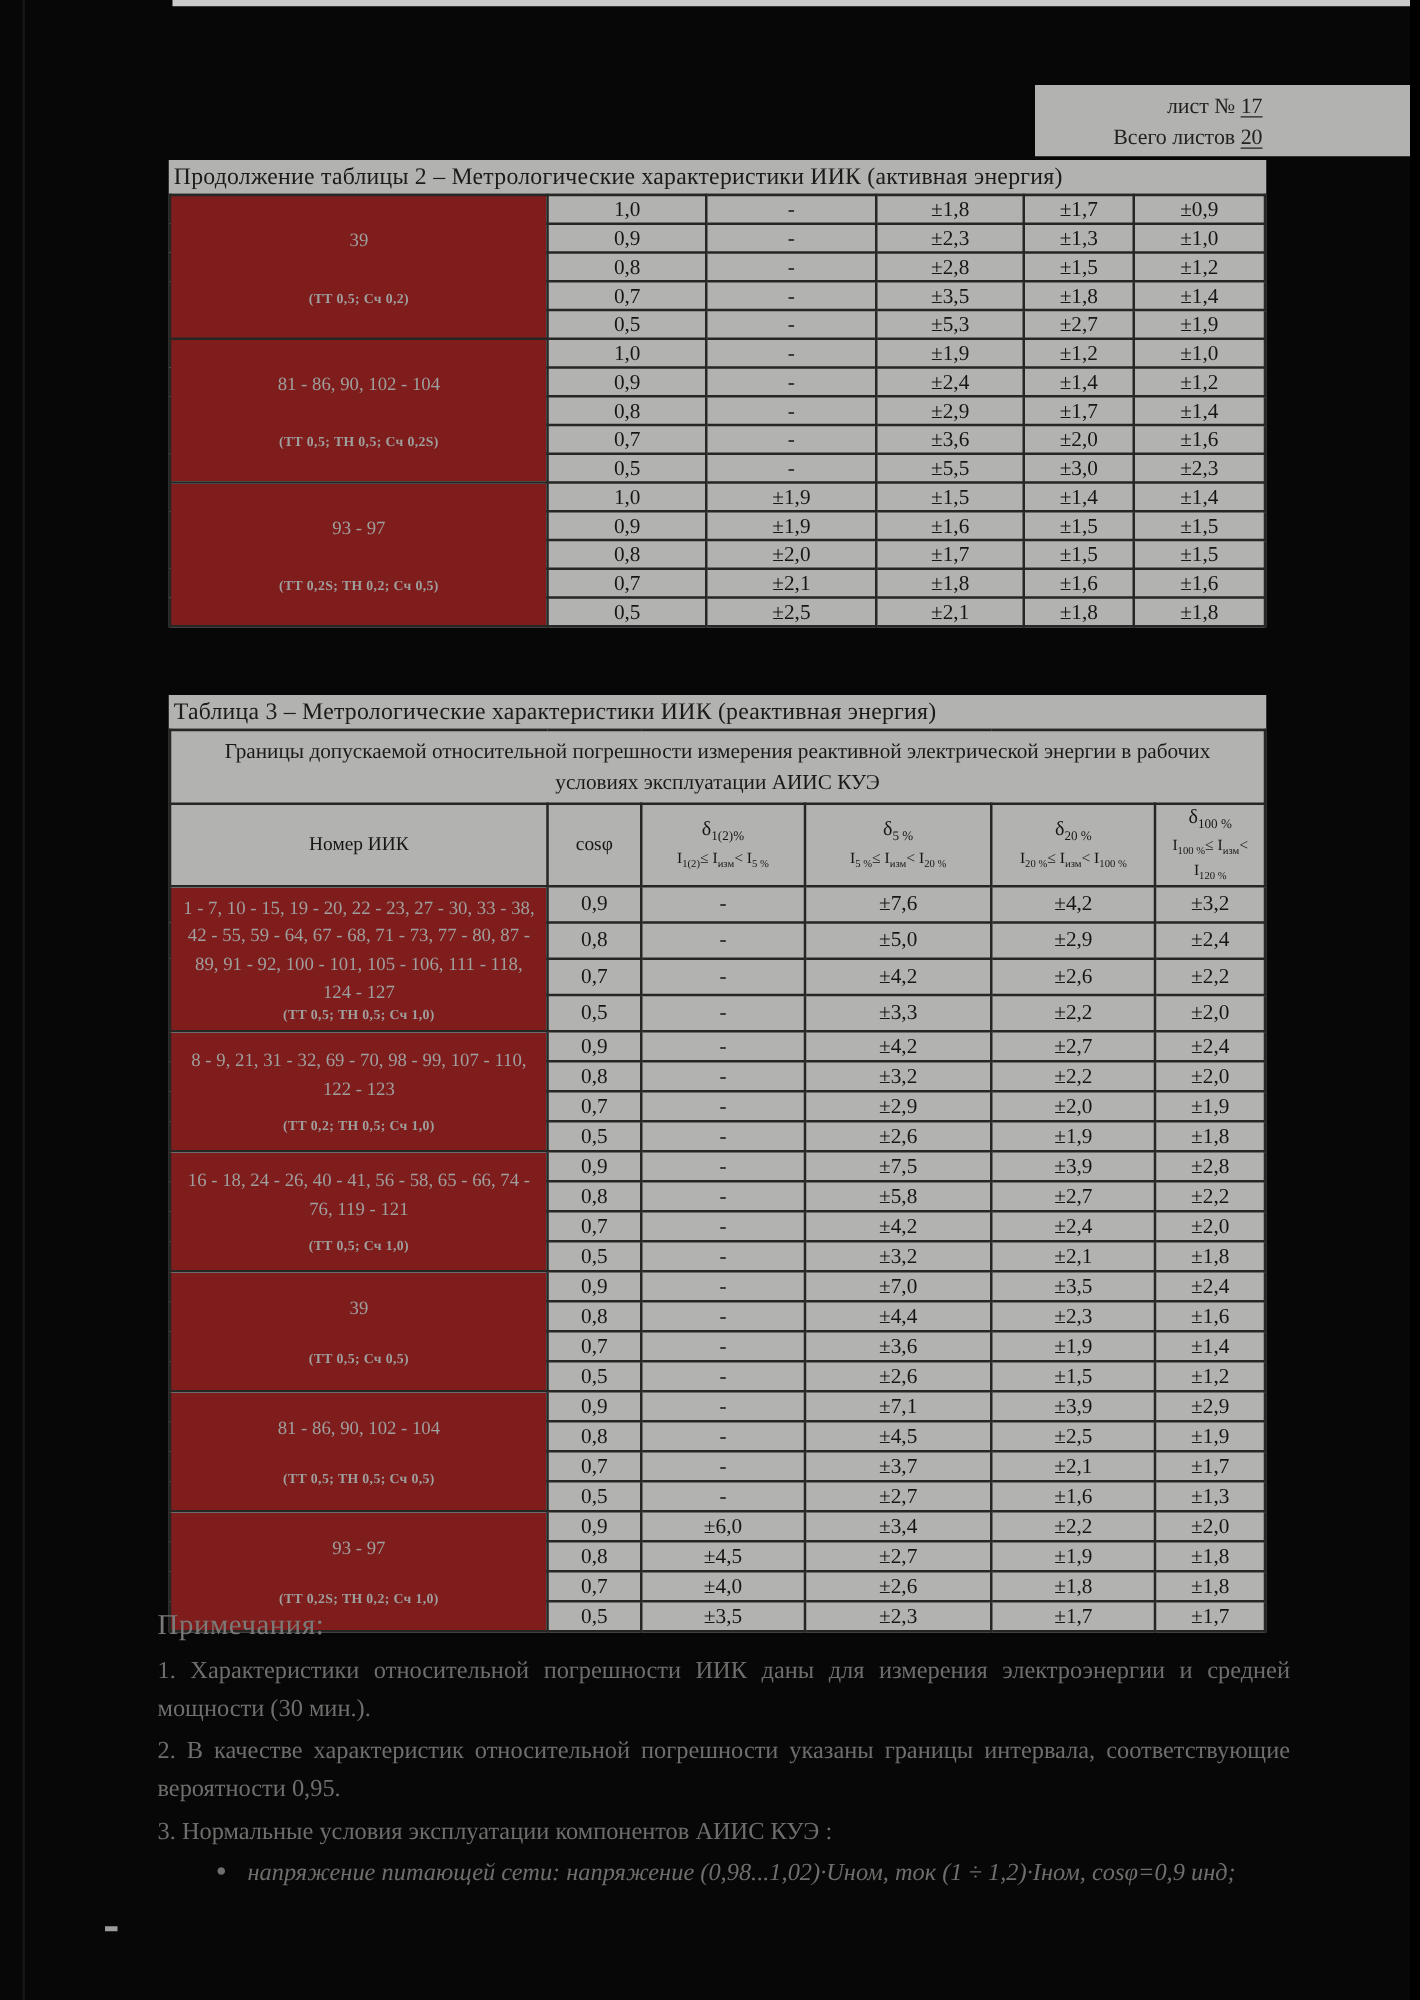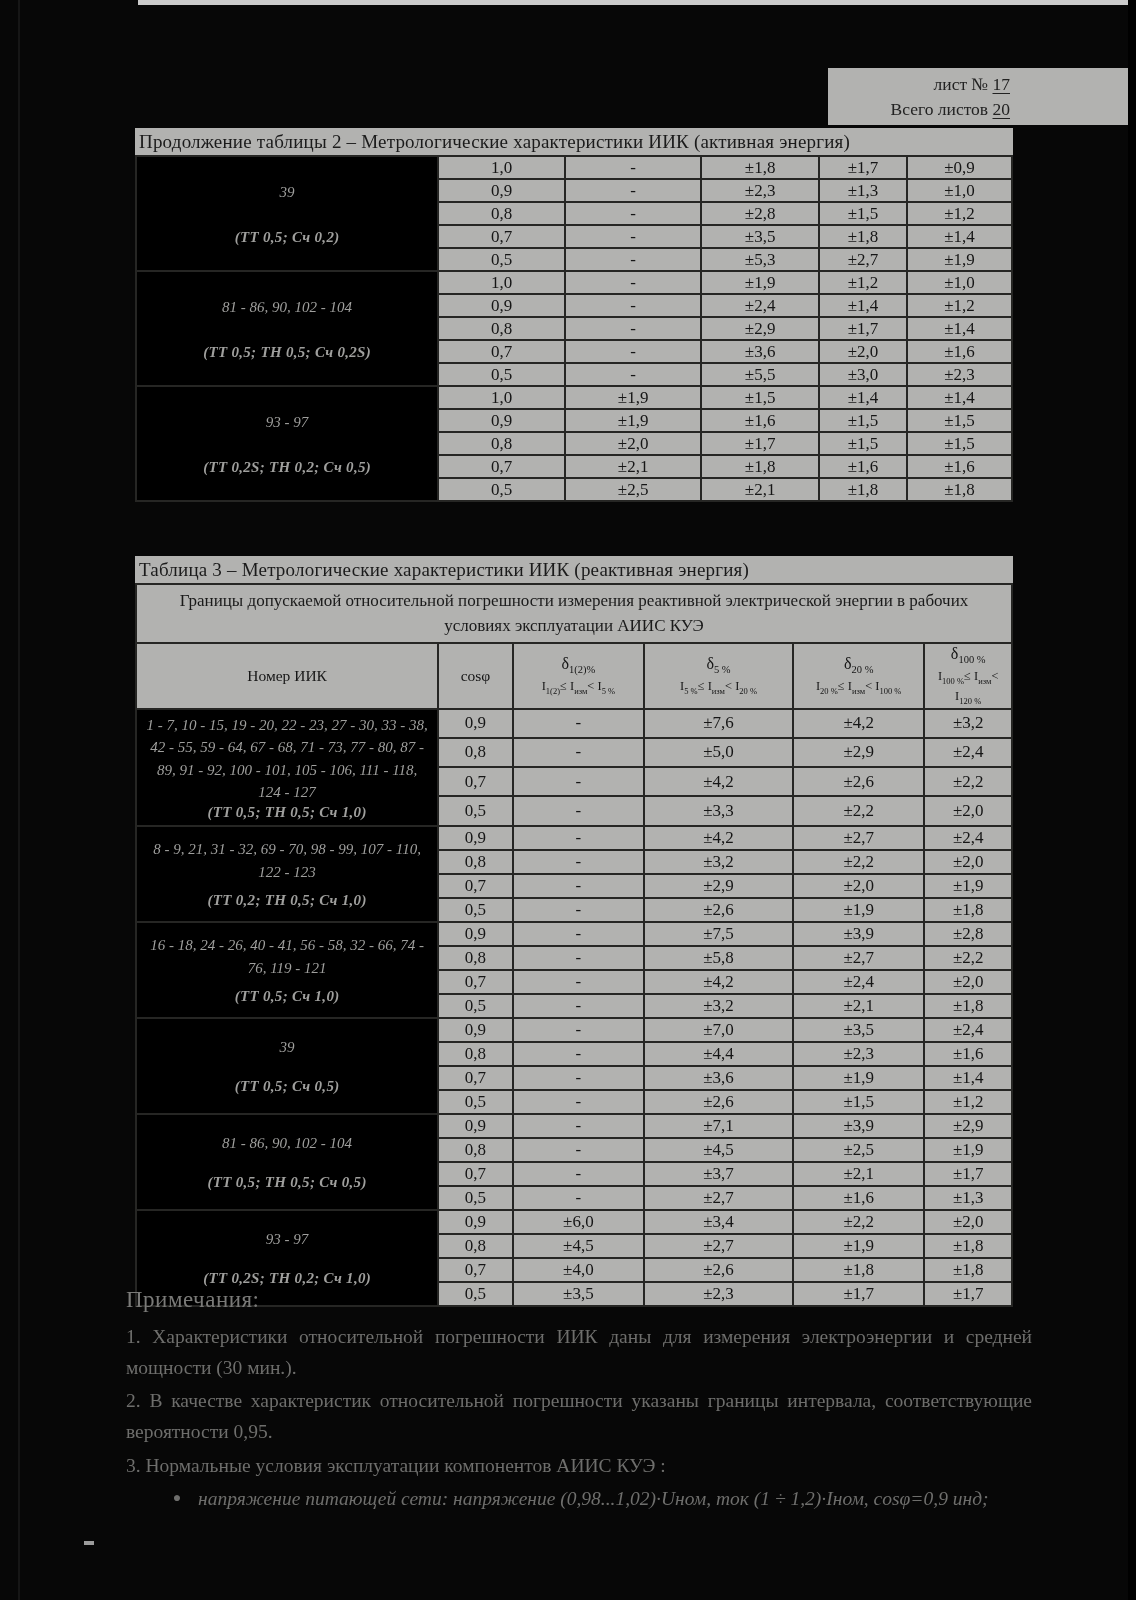--- a/index.html
+++ b/index.html
@@ -20,26 +20,26 @@
   .sec-title{background:#b2b2b0;color:#1b1b1b;font-size:19px;letter-spacing:.2px;
     padding:3px 6px 2px 4px;white-space:nowrap;}
 
   table{border-collapse:collapse;width:100%;table-layout:fixed;background:#b2b2b0;}
   td,th{border:2px solid #262624;color:#161616;text-align:center;vertical-align:middle;
     font-weight:normal;padding:0 3px;overflow:hidden;}
   .t2 td{font-size:17px;height:21px;}
   .t3 td{font-size:17px;height:22px;}
   .t3 tr.g1row td{height:27px;}
 
-  td.label-cell{background:#000000;color:#9f9f9d;padding:0;font-style:italic;}
+  td.label-cell{background:#7f1d1d;color:#9f9f9d;padding:0;}
   .cell-inner{display:flex;flex-direction:column;justify-content:space-around;align-items:center;
     min-height:100px;padding:4px 8px;box-sizing:border-box;}
   .t3 .cell-inner{min-height:88px;}
   .ids{font-size:15px;line-height:1.5;}
-  .cfg{font-size:15px;font-weight:bold;letter-spacing:.3px;}
+  .cfg{font-size:11px;font-weight:bold;letter-spacing:.3px;}
 
   .span-header{font-size:17px;line-height:1.45;padding:4px 10px;height:auto;color:#1a1a1a;}
   th.col-h{font-size:15.5px;height:52px;}
   .dsym{font-size:16px;line-height:1.2;}
   .dsym sub{font-size:10.5px;}
   .dcond{font-size:12.5px;line-height:1.5;}
   .dcond sub{font-size:8.5px;}
 
   .notes{position:absolute;left:126px;top:1282px;width:906px;color:#6e6e6c;
     font-size:19.5px;line-height:1.6;text-align:justify;}
@@ -307,21 +307,21 @@
           <tr>
             <td>0,5</td>
             <td>-</td>
             <td>±2,6</td>
             <td>±1,9</td>
             <td>±1,8</td>
           </tr>
           <tr>
             <td rowspan="4" class="label-cell">
               <div class="cell-inner">
-                <div class="ids">16 - 18, 24 - 26, 40 - 41, 56 - 58, 32 - 66, 74 - 76, 119 - 121</div>
+                <div class="ids">16 - 18, 24 - 26, 40 - 41, 56 - 58, 65 - 66, 74 - 76, 119 - 121</div>
                 <div class="cfg">(ТТ 0,5; Сч 1,0)</div>
               </div>
             </td>
             <td>0,9</td>
             <td>-</td>
             <td>±7,5</td>
             <td>±3,9</td>
             <td>±2,8</td>
           </tr>
           <tr>

